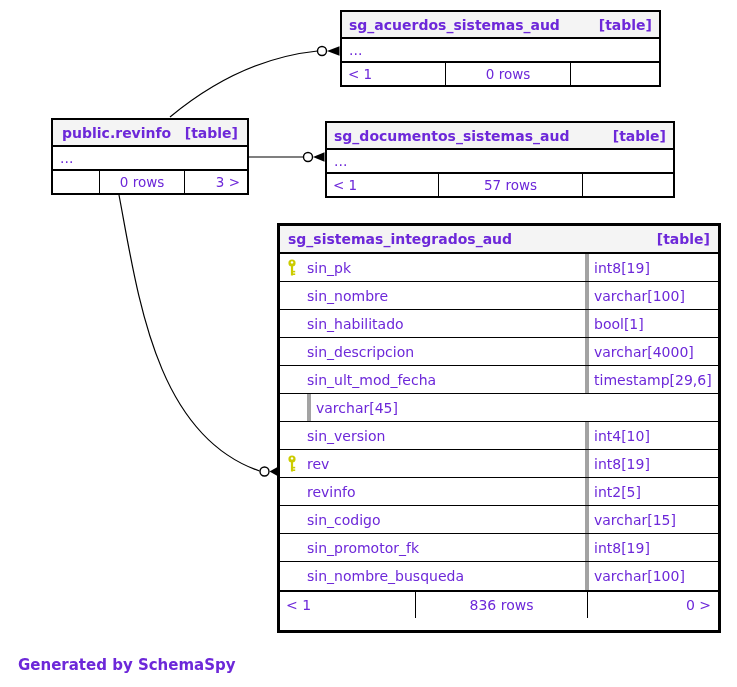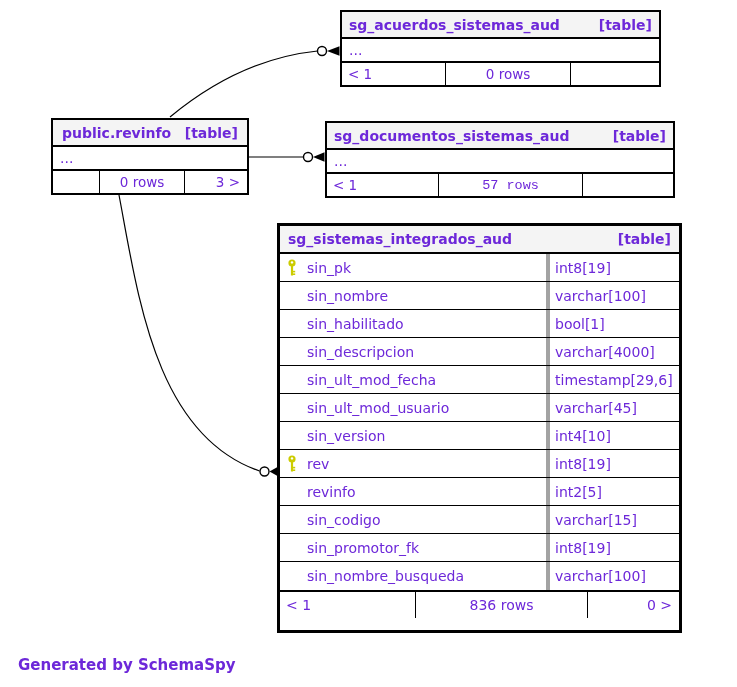--- a/index.html
+++ b/index.html
@@ -102,26 +102,26 @@
   </div>
 
   <div class="tbl" style="left:325px; top:121px; width:350px; height:77px;">
     <div class="hdr">
       <span class="tname">sg_documentos_sistemas_aud</span>
       <span class="badge">[table]</span>
     </div>
     <div class="dots">...</div>
     <div class="foot">
       <div class="fcell left" style="flex:0 0 111px;">&lt; 1</div>
-      <div class="fcell mid sep" style="flex:0 0 144px;font-family:Liberation Mono, monospace;">57 rows</div>
+      <div class="fcell mid sep" style="flex:0 0 144px;">57 rows</div>
       <div class="fcell right sep" style="flex:1 1 auto;"></div>
     </div>
   </div>
 
-  <div class="tbl focus" style="left:277px; top:223px; width:405px; height:410px;text-align:center;">
+  <div class="tbl focus" style="left:277px; top:223px; width:444px; height:410px;text-align:center;">
     <div class="hdr">
       <span class="tname">sg_sistemas_integrados_aud</span>
       <span class="badge">[table]</span>
     </div>
     <div id="columns">
         <div class="crow">
           <span class="keycell">
             <svg width="10" height="17" viewBox="0 0 10 17">
               <circle cx="5" cy="4" r="3.6" fill="#cccc00"></circle>
               <circle cx="5" cy="3.4" r="1.2" fill="#ffffff"></circle>
@@ -148,21 +148,20 @@
           <span class="cname">sin_descripcion</span>
           <span class="ctype">varchar[4000]</span>
         </div>
         <div class="crow">
           <span class="keycell"></span>
           <span class="cname">sin_ult_mod_fecha</span>
           <span class="ctype">timestamp[29,6]</span>
         </div>
         <div class="crow">
           <span class="keycell"></span>
-          <span class="cname">sin_ult_mod_usuario</span>
           <span class="ctype">varchar[45]</span>
         </div>
         <div class="crow">
           <span class="keycell"></span>
           <span class="cname">sin_version</span>
           <span class="ctype">int4[10]</span>
         </div>
         <div class="crow">
           <span class="keycell">
             <svg width="10" height="17" viewBox="0 0 10 17">

